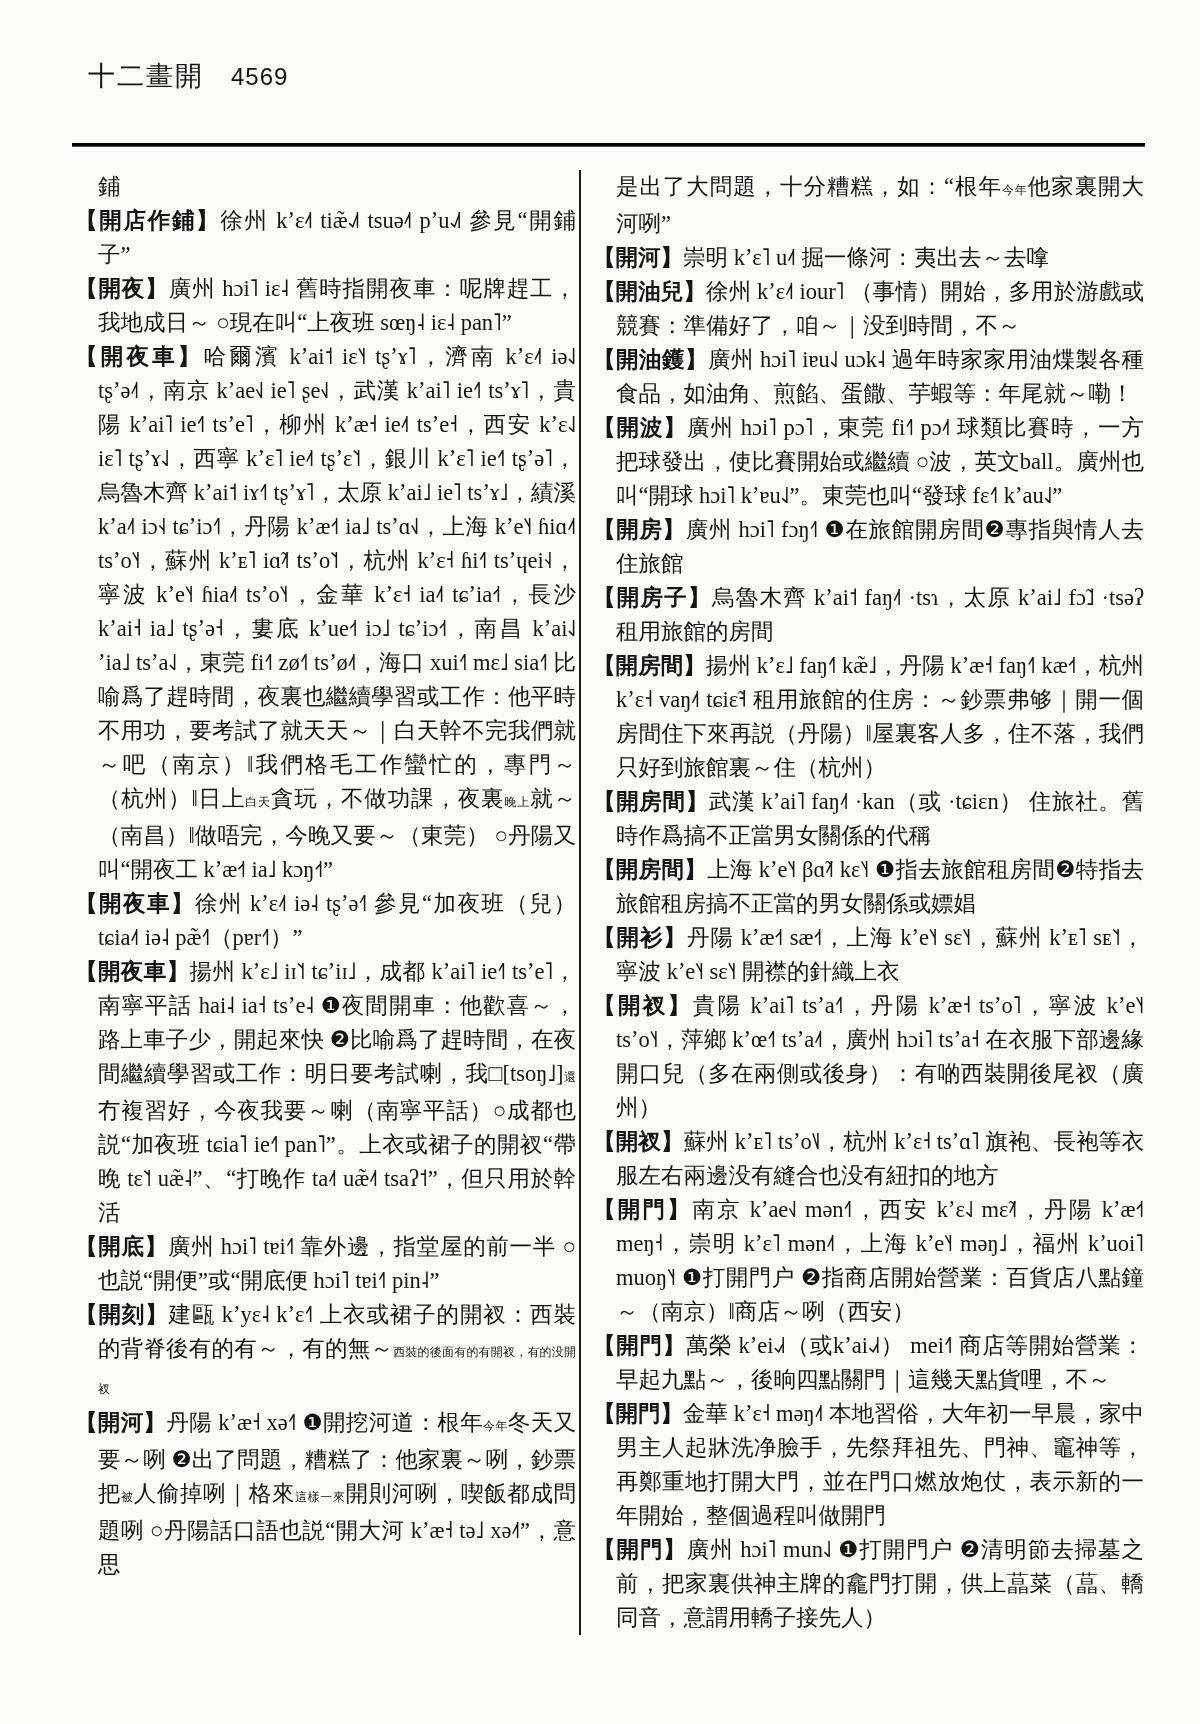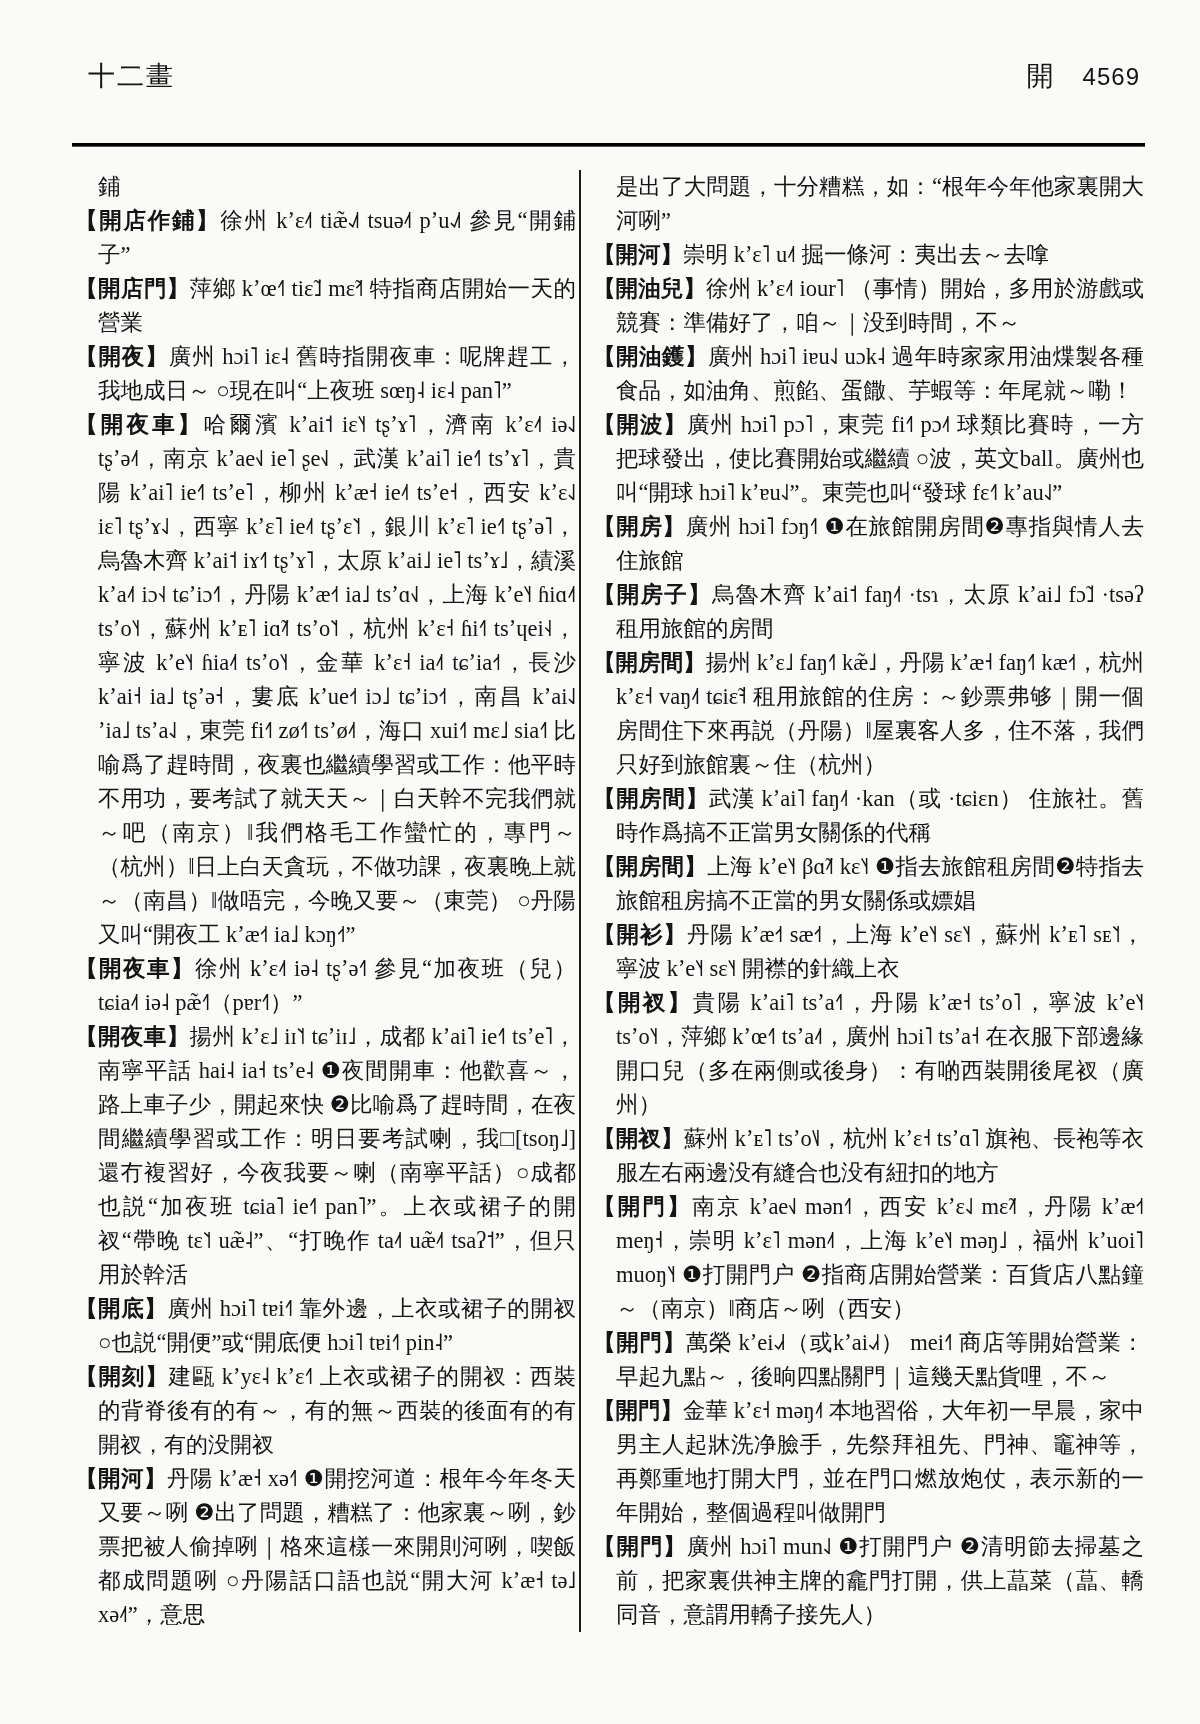--- a/index.html
+++ b/index.html
@@ -7,21 +7,21 @@
     position:relative;
     width:1200px;height:1724px;
     margin:0 auto;
     background:#fbfaf6;
     font-family:"Liberation Serif","DejaVu Serif","DejaVu Sans",serif;
     color:#141414;
     overflow:hidden;
   }
   .hdr{
     position:absolute;top:58px;left:88px;right:60px;
-    display:flex;justify-content:space-between;align-items:baseline;
+    display:flex;justify-content:flex-start;align-items:baseline;
     font-size:27px;letter-spacing:2px;
   }
   .hdr-right{display:flex;gap:28px;align-items:baseline;letter-spacing:1px;}
   .hdr-page{font-size:24px;font-family:Liberation Sans, sans-serif;}
   .rule{
     position:absolute;left:72px;top:143px;width:1073px;height:3px;
     background:#000;border-bottom:1px solid #555;
   }
   .cols{
     position:absolute;left:75px;top:170px;width:1069px;
@@ -29,47 +29,46 @@
   }
   .col{
     font-size:22.5px;line-height:34px;text-align:justify;
   }
   .col-left{width:501px;}
   .divider{width:2px;background:#1b1b1b;margin-left:3px;margin-right:12px;}
   .col-right{width:551px;}
   p.entry{margin:0;padding-left:23px;text-indent:-23px;}
   p.entry.cont{text-indent:0;}
   .h{font-weight:bold;}
-  .s{font-size:22px;margin-top:44px;}
+  .s{font-size:12px;margin-top:44px;}
 </style>
 </head>
 <body>
 
 <div class="page">
 
   <div class="hdr">
     <span>十二畫</span>
     <span class="hdr-right">
       <span>開</span>
       <span class="hdr-page">4569</span>
     </span>
   </div>
 
   <div class="rule"></div>
 
   <div class="cols">
     <div class="col col-left">
         <p class="entry cont"><span>鋪</span></p>
         <p class="entry"><span class="h">【開店作鋪】</span><span>徐州 kʼɛ˨˦ tiæ̃˨˩˦ tsuə˨˦ pʼu˨˩˦ 參見“開鋪子”</span></p>
-        <p class="entry"><span class="h">【開店門】</span><span>萍鄉 kʼœ˧˥ tiɛ̃˩ mɛ̃˧˦ 特指商店開始一天的營業</span></p>
         <p class="entry"><span class="h">【開夜】</span><span>廣州 hɔi˥ iɛ˨ 舊時指開夜車：呢牌趕工，我地成日～ ○現在叫“上夜班 sœŋ˨ iɛ˨ pan˥”</span></p>
         <p class="entry"><span class="h">【開夜車】</span><span>哈爾濱 kʼai˦ iɛ˥˧ tʂʼɤ˥，濟南 kʼɛ˨˦ iə˨˩ tʂʼə˨˦，南京 kʼae˧˩ ie˥ ʂe˧˩，武漢 kʼai˥ ie˧˥ tsʼɤ˥，貴陽 kʼai˥ ie˧˥ tsʼe˥，柳州 kʼæ˧ ie˨˦ tsʼe˧，西安 kʼɛ˨˩ iɛ˥ tʂʼɤ˨˩，西寧 kʼɛ˥ ie˨˦ tʂʼɛ˥˦，銀川 kʼɛ˥ ie˧˥ tʂʼə˥，烏魯木齊 kʼai˦ iɤ˧˥ tʂʼɤ˥，太原 kʼai˩ ie˥ tsʼɤ˩，績溪 kʼa˨˦ iɔ˧˨ tɕʼiɔ˧˥，丹陽 kʼæ˧˦ ia˩ tsʼɑ˧˩，上海 kʼe˥˧ ɦiɑ˨˦ tsʼo˥˧，蘇州 kʼᴇ˥ iɑ̃˨˦ tsʼo˥˦，杭州 kʼɛ˧ ɦi˧˥ tsʼɥei˧˨，寧波 kʼe˥˧ ɦia˨˦ tsʼo˥˧，金華 kʼɛ˧ ia˨˦ tɕʼia˧˦，長沙 kʼai˧ ia˩ tʂʼə˧，婁底 kʼue˧˦ iɔ˩ tɕʼiɔ˧˦，南昌 kʼai˨˩ ʼia˩ tsʼa˨˩，東莞 fi˧˥ zø˧˥ tsʼø˨˦，海口 xui˧˥ mɛ˩ sia˧˥ 比喻爲了趕時間，夜裏也繼續學習或工作：他平時不用功，要考試了就天天～｜白天幹不完我們就～吧（南京）‖我們格毛工作蠻忙的，專門～（杭州）‖日上</span><span class="s">白天</span><span>貪玩，不做功課，夜裏</span><span class="s">晚上</span><span>就～（南昌）‖做唔完，今晚又要～（東莞） ○丹陽又叫“開夜工 kʼæ˧˦ ia˩ kɔŋ˧˦”</span></p>
         <p class="entry"><span class="h">【開夜車】</span><span>徐州 kʼɛ˨˦ iə˨ tʂʼə˧˥ 參見“加夜班（兒）tɕia˨˦ iə˨ pæ̃˧˥（pɐr˧˥）”</span></p>
         <p class="entry"><span class="h">【開夜車】</span><span>揚州 kʼɛ˩ iɪ˥˦ tɕʼiɪ˩，成都 kʼai˥ ie˧˥ tsʼe˥，南寧平話 hai˨ ia˧ tsʼe˨ ❶夜間開車：他歡喜～，路上車子少，開起來快 ❷比喻爲了趕時間，在夜間繼續學習或工作：明日要考試喇，我□[tsoŋ˩]</span><span class="s">還</span><span>冇複習好，今夜我要～喇（南寧平話）○成都也説“加夜班 tɕia˥ ie˧˥ pan˥”。上衣或裙子的開衩“帶晚 tɛ˥˦ uæ̃˨”、“打晚作 ta˨˦ uæ̃˨˦ tsaʔ˦”，但只用於幹活</span></p>
-        <p class="entry"><span class="h">【開底】</span><span>廣州 hɔi˥ tɐi˧˥ 靠外邊，上衣或裙子的開衩 ○也説“開便”或“開底便 hɔi˥ tɐi˧˥ pin˨”</span></p>
+        <p class="entry"><span class="h">【開底】</span><span>廣州 hɔi˥ tɐi˧˥ 靠外邊，指堂屋的前一半 ○也説“開便”或“開底便 hɔi˥ tɐi˧˥ pin˨”</span></p>
         <p class="entry"><span class="h">【開刻】</span><span>建甌 kʼyɛ˨ kʼɛ˧˥ 上衣或裙子的開衩：西裝的背脊後有的有～，有的無～</span><span class="s">西裝的後面有的有開衩，有的没開衩</span></p>
         <p class="entry"><span class="h">【開河】</span><span>丹陽 kʼæ˧ xə˧˥ ❶開挖河道：根年</span><span class="s">今年</span><span>冬天又要～咧 ❷出了問題，糟糕了：他家裏～咧，鈔票把</span><span class="s">被</span><span>人偷掉咧｜格來</span><span class="s">這樣一來</span><span>開則河咧，喫飯都成問題咧 ○丹陽話口語也説“開大河 kʼæ˧ tə˩ xə˨˦”，意思</span></p>
       </div>
     <div class="divider"></div>
     <div class="col col-right">
         <p class="entry cont"><span>是出了大問題，十分糟糕，如：“根年</span><span class="s">今年</span><span>他家裏開大河咧”</span></p>
         <p class="entry"><span class="h">【開河】</span><span>崇明 kʼɛ˥ u˨˦ 掘一條河：夷出去～去嗱</span></p>
         <p class="entry"><span class="h">【開油兒】</span><span>徐州 kʼɛ˨˦ iour˥ （事情）開始，多用於游戲或競賽：準備好了，咱～｜没到時間，不～</span></p>
         <p class="entry"><span class="h">【開油鑊】</span><span>廣州 hɔi˥ iɐu˨˩ uɔk˨ 過年時家家用油煠製各種食品，如油角、煎餡、蛋饊、芋蝦等：年尾就～嘞！</span></p>
         <p class="entry"><span class="h">【開波】</span><span>廣州 hɔi˥ pɔ˥，東莞 fi˧˥ pɔ˨˦ 球類比賽時，一方把球發出，使比賽開始或繼續 ○波，英文ball。廣州也叫“開球 hɔi˥ kʼɐu˨˩”。東莞也叫“發球 fɛ˧˥ kʼau˨˩”</span></p>

